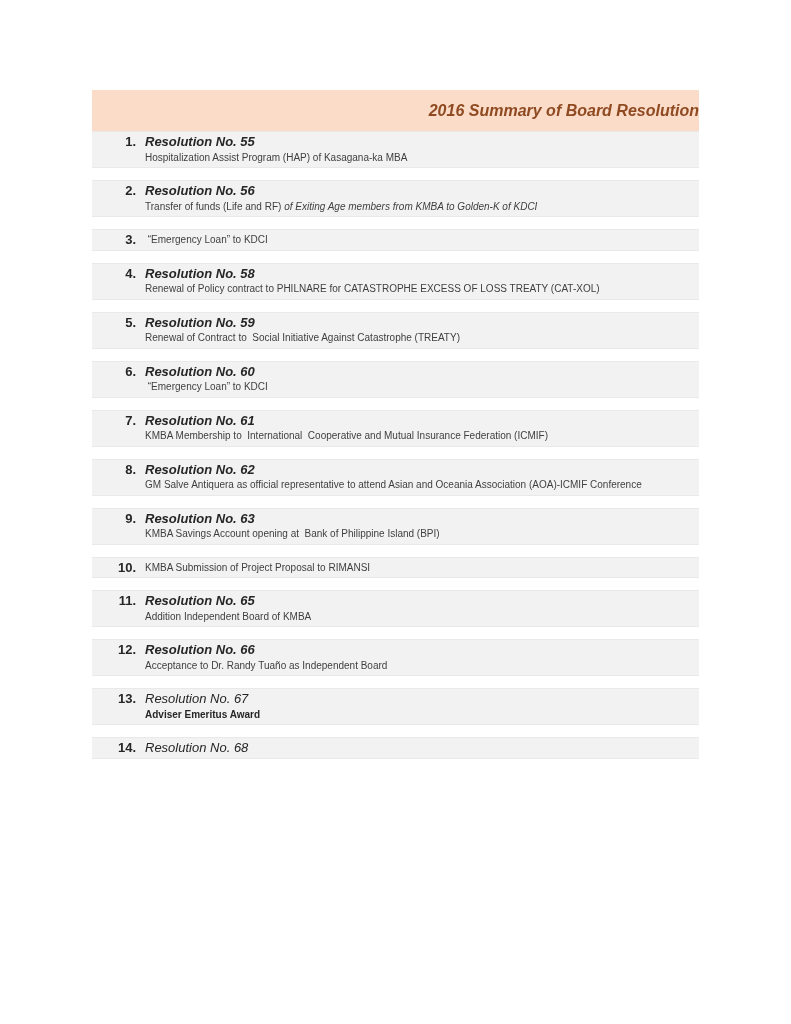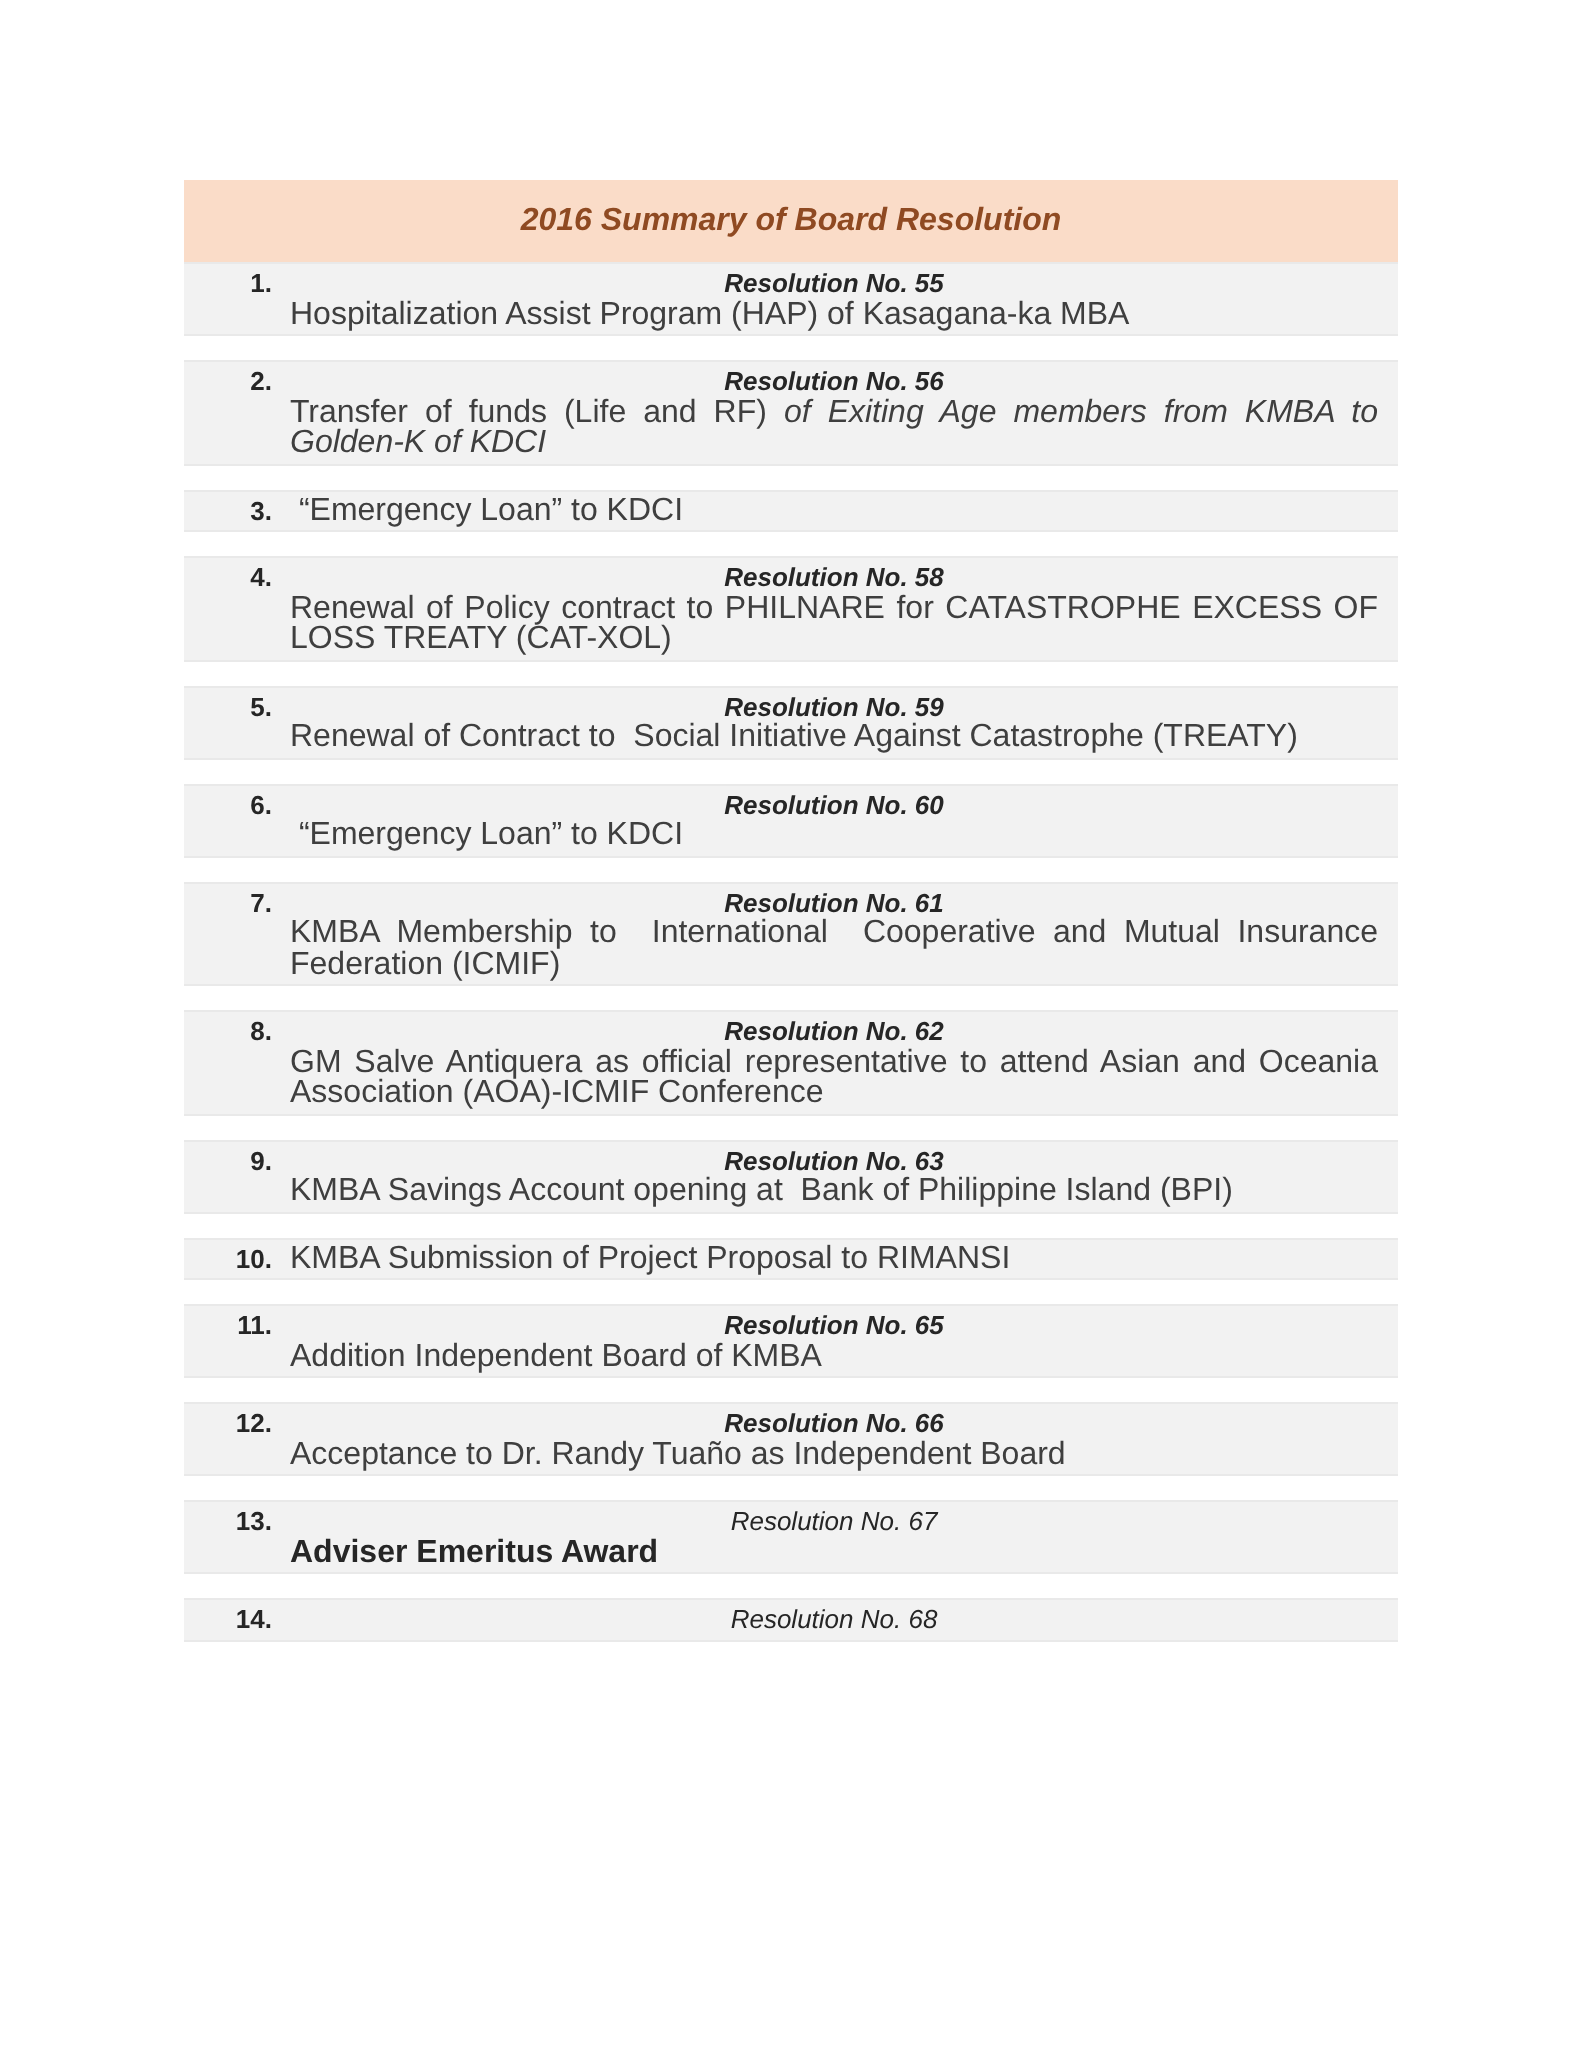--- a/index.html
+++ b/index.html
@@ -12,21 +12,21 @@
     overflow: hidden;
   }
   .doc-table {
     position: absolute;
     left: 92px; top: 90px;
     width: 607px;
   }
   .table-header {
     background: #fadcc8;
     height: 41px;
-    display: flex; align-items: center; justify-content: center;
+    display: flex; align-items: center; justify-content: flex-end;
     font-size: 16px;
     font-weight: bold;
     font-style: italic;
     color: #8f4a22;
   }
   .row {
     background: #f2f2f2;
     border-top: 1px solid #e9e9e9;
     border-bottom: 1px solid #e9e9e9;
     display: flex;
@@ -46,24 +46,23 @@
     margin-left: 9px;
     padding-right: 10px;
     min-width: 0;
   }
   .res-title {
     font-size: 13px;
     font-weight: bold;
     font-style: italic;
     line-height: 15.5px;
     color: #262626;
-    text-align: center;
   }
   .res-desc {
-    font-size: 16px;
+    font-size: 10px;
     line-height: 15.5px;
     color: #3f3f3f;
     white-space: pre-wrap;
     text-align: justify;
   }
   .row.title-light .res-title { font-weight: normal; }
   .row.desc-bold .res-desc { font-weight: bold; color: #262626; text-align: left; }
   .italic-part { font-style: italic; }
   .gap { height: 12px; background: #ffffff; }
 </style>

